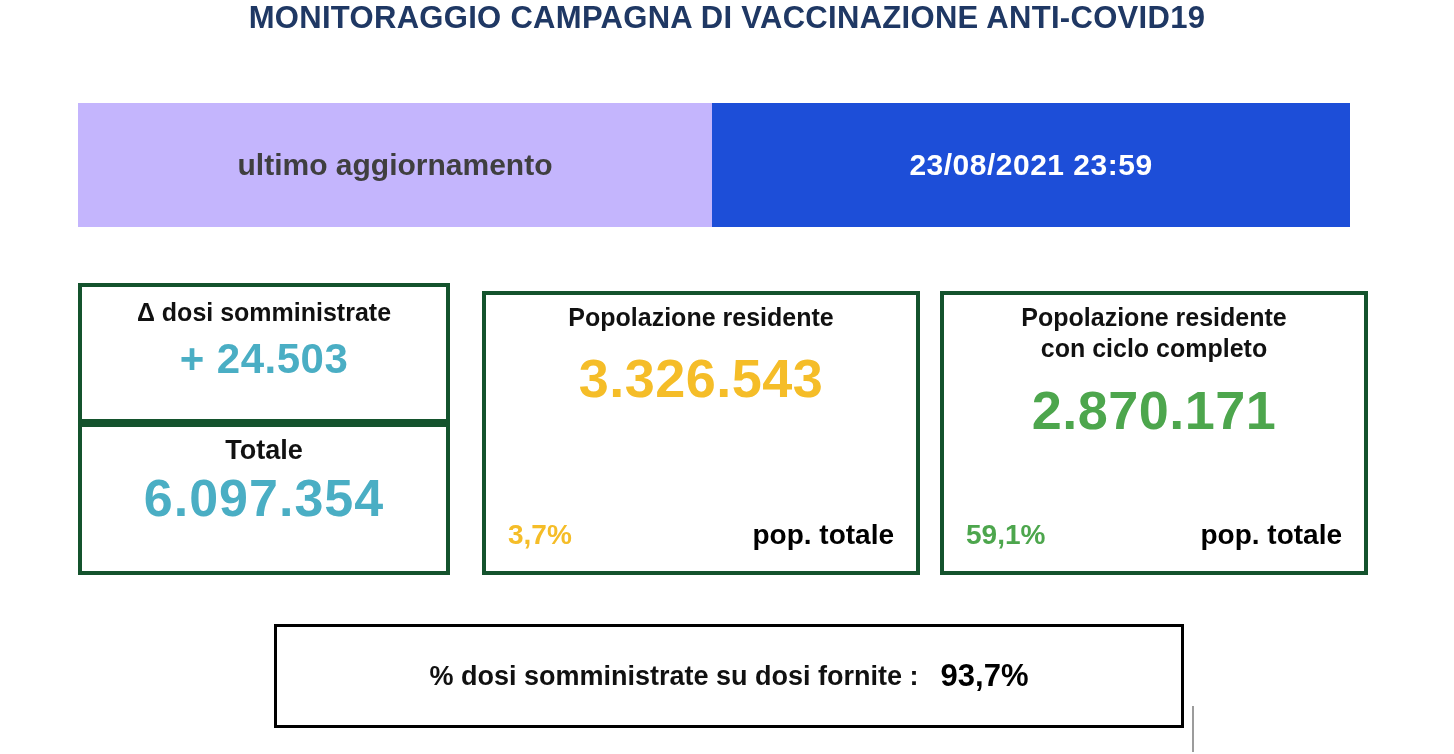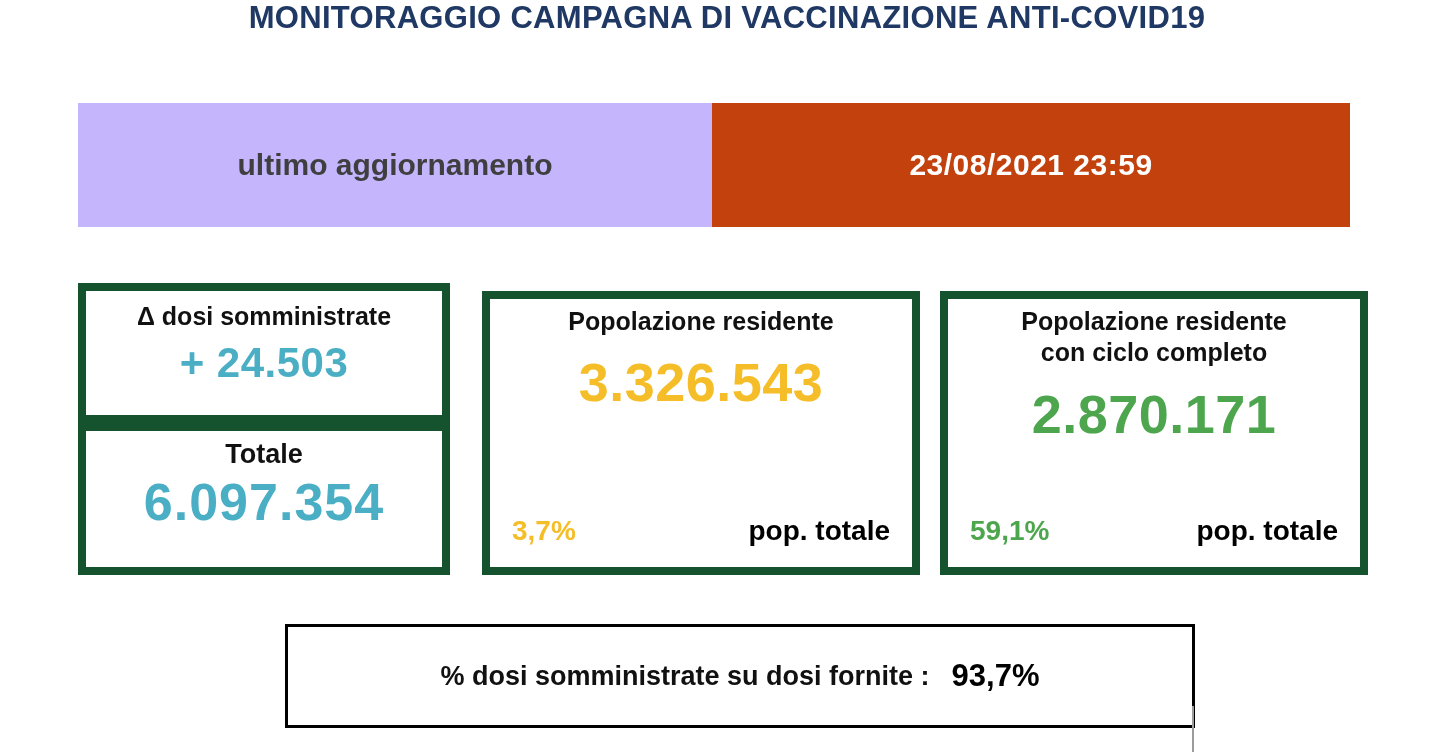--- a/index.html
+++ b/index.html
@@ -44,21 +44,21 @@
     background: #c4b5fd;
     display: flex;
     align-items: center;
     justify-content: center;
     font-size: 30px;
     font-weight: bold;
     color: #3f3f3f;
   }
   #update-value {
     flex: 1;
-    background: #c2410c;
+    background: #1d4ed8;
     display: flex;
     align-items: center;
     justify-content: center;
     font-size: 30px;
     font-weight: bold;
     color: #ffffff;
     letter-spacing: 0.5px;
   }
 
   
@@ -66,21 +66,21 @@
     position: absolute;
     left: 78px;
     top: 283px;
     width: 1290px;
     height: 295px;
   }
 
   .card {
     position: absolute;
     box-sizing: border-box;
-    border: 8px solid #14532d;
+    border: 4px solid #14532d;
     background: #ffffff;
   }
 
   
   #card-delta {
     left: 0;
     top: 0;
     width: 372px;
     height: 140px;
     display: flex;
@@ -180,21 +180,21 @@
     font-weight: bold;
     color: #000000;
   }
 
   .num-yellow { color: #f5bd28; }
   .num-green  { color: #4da64d; }
 
   
   #bottom-box {
     position: absolute;
-    left: 285px;
+    left: 274px;
     top: 624px;
     width: 910px;
     height: 104px;
     box-sizing: border-box;
     border: 3px solid #000000;
     background: #ffffff;
     display: flex;
     align-items: center;
     justify-content: center;
     gap: 22px;

